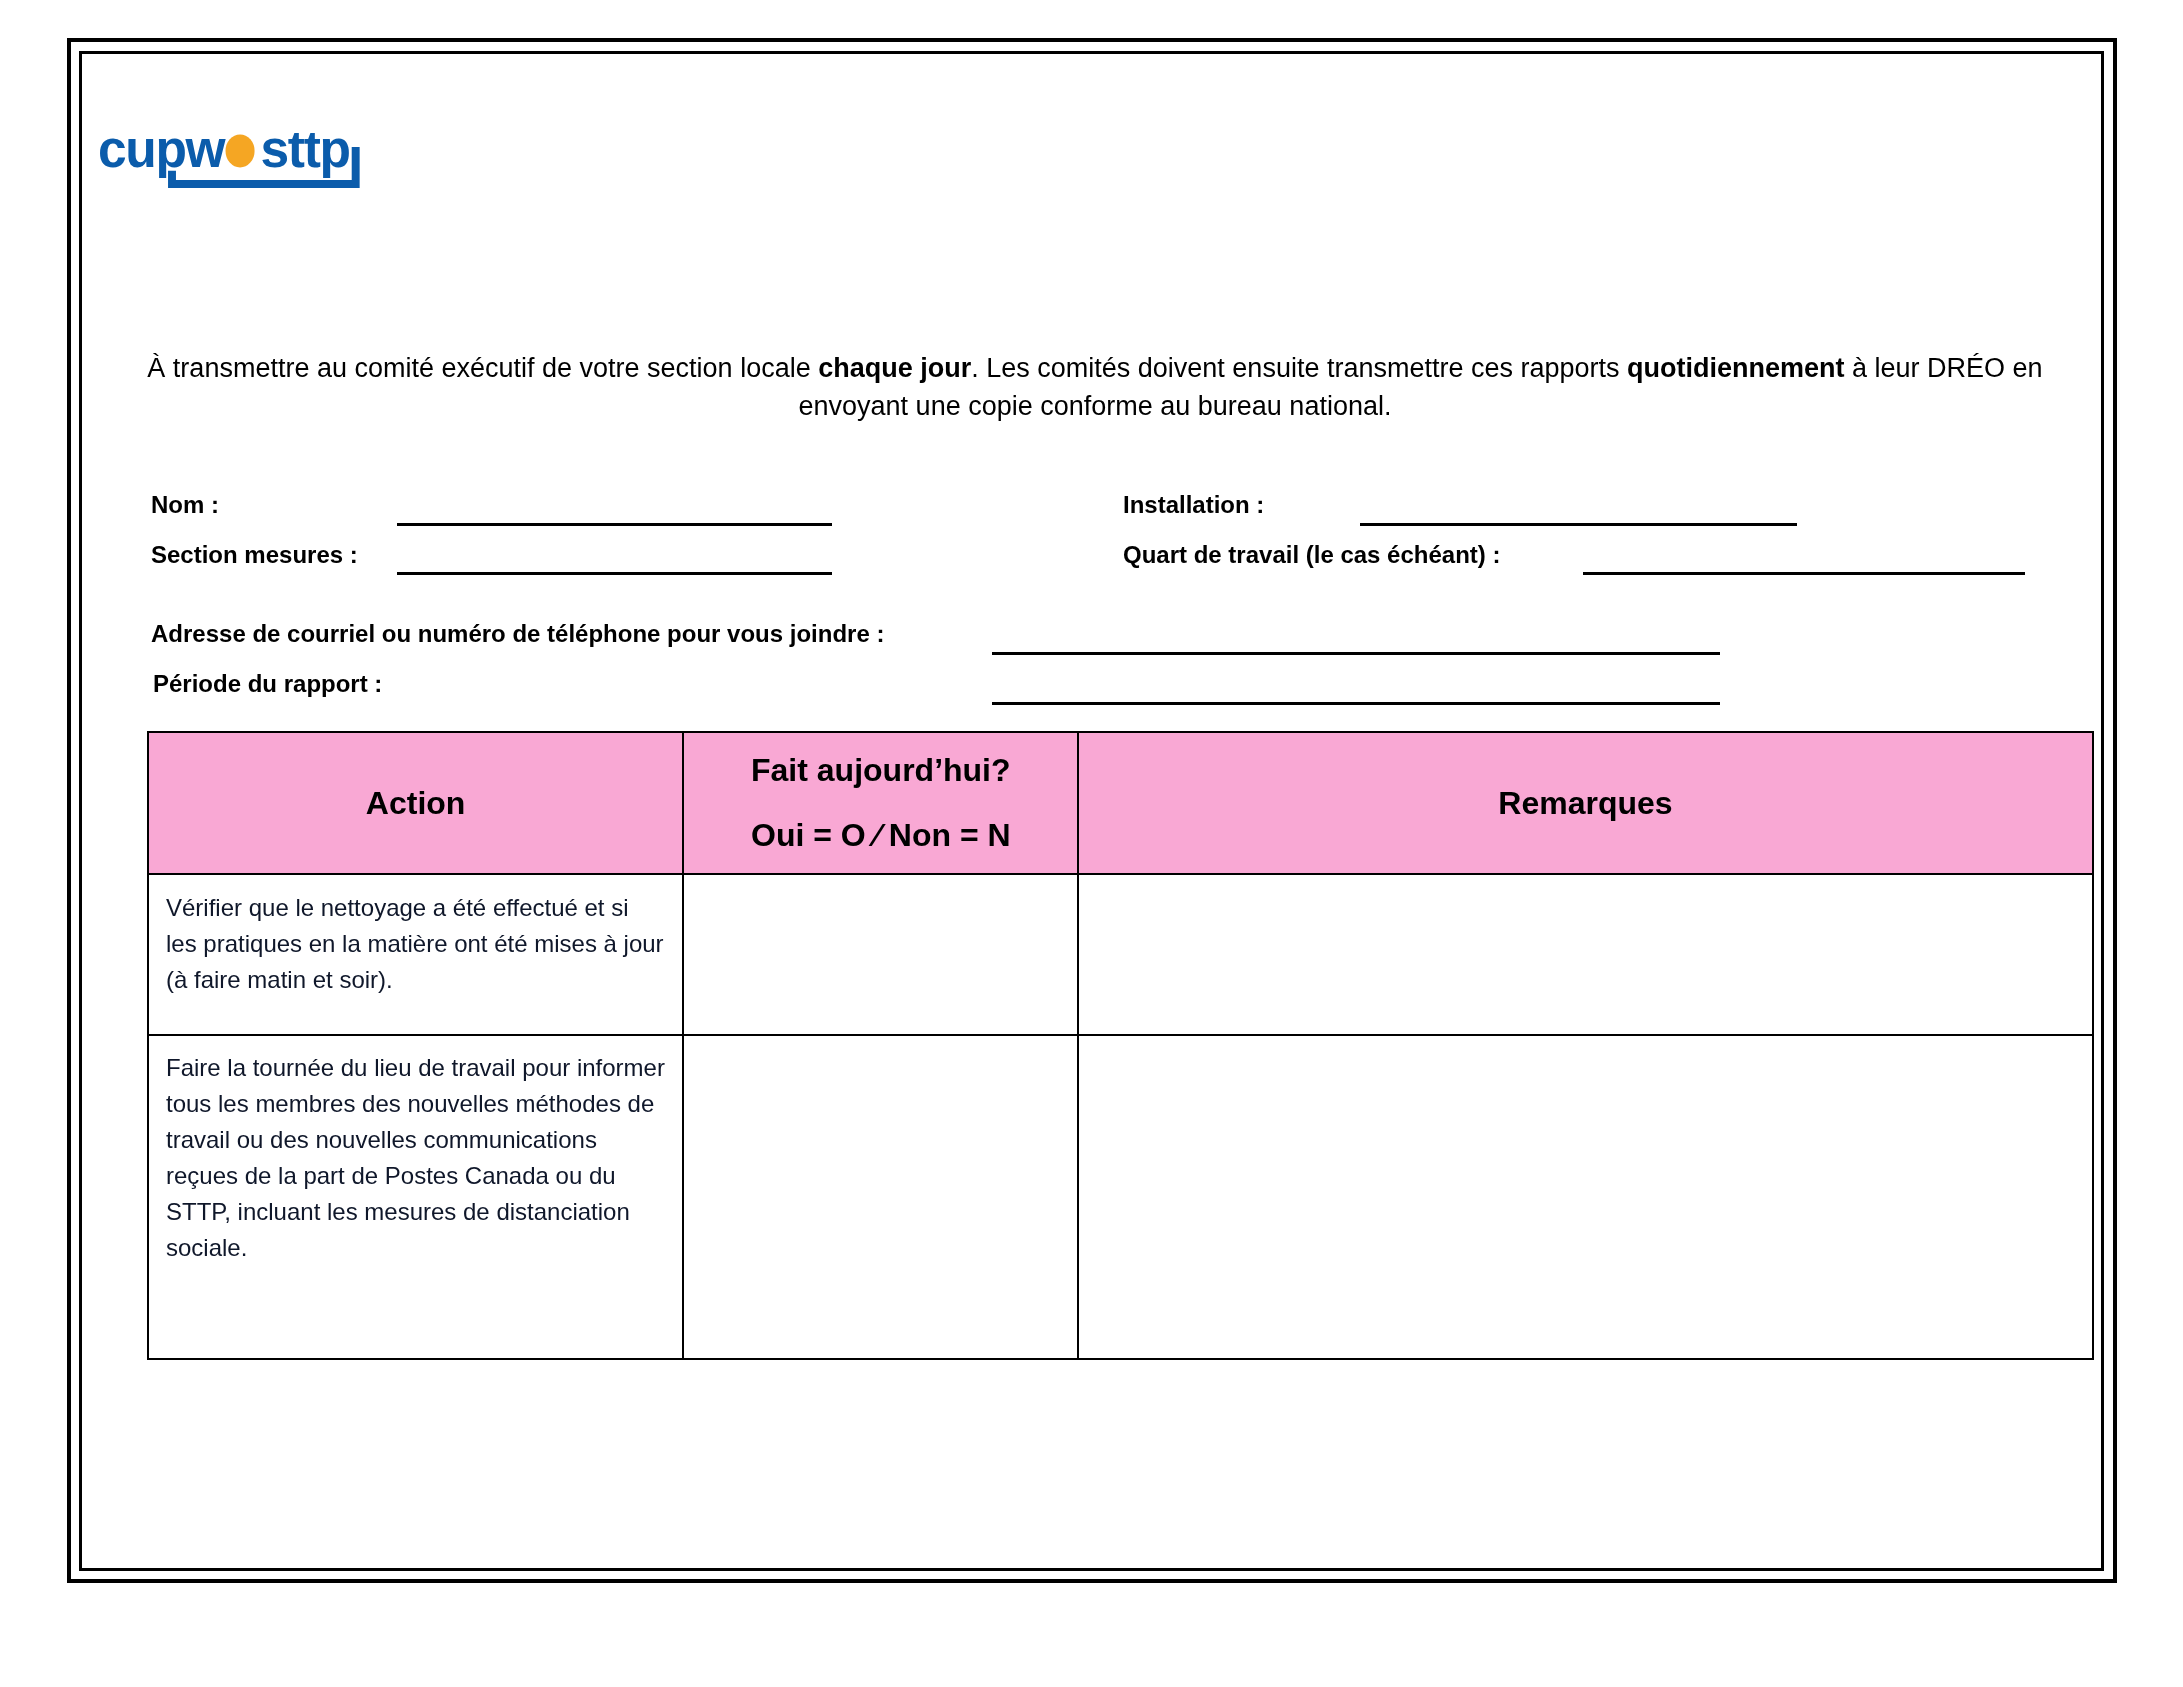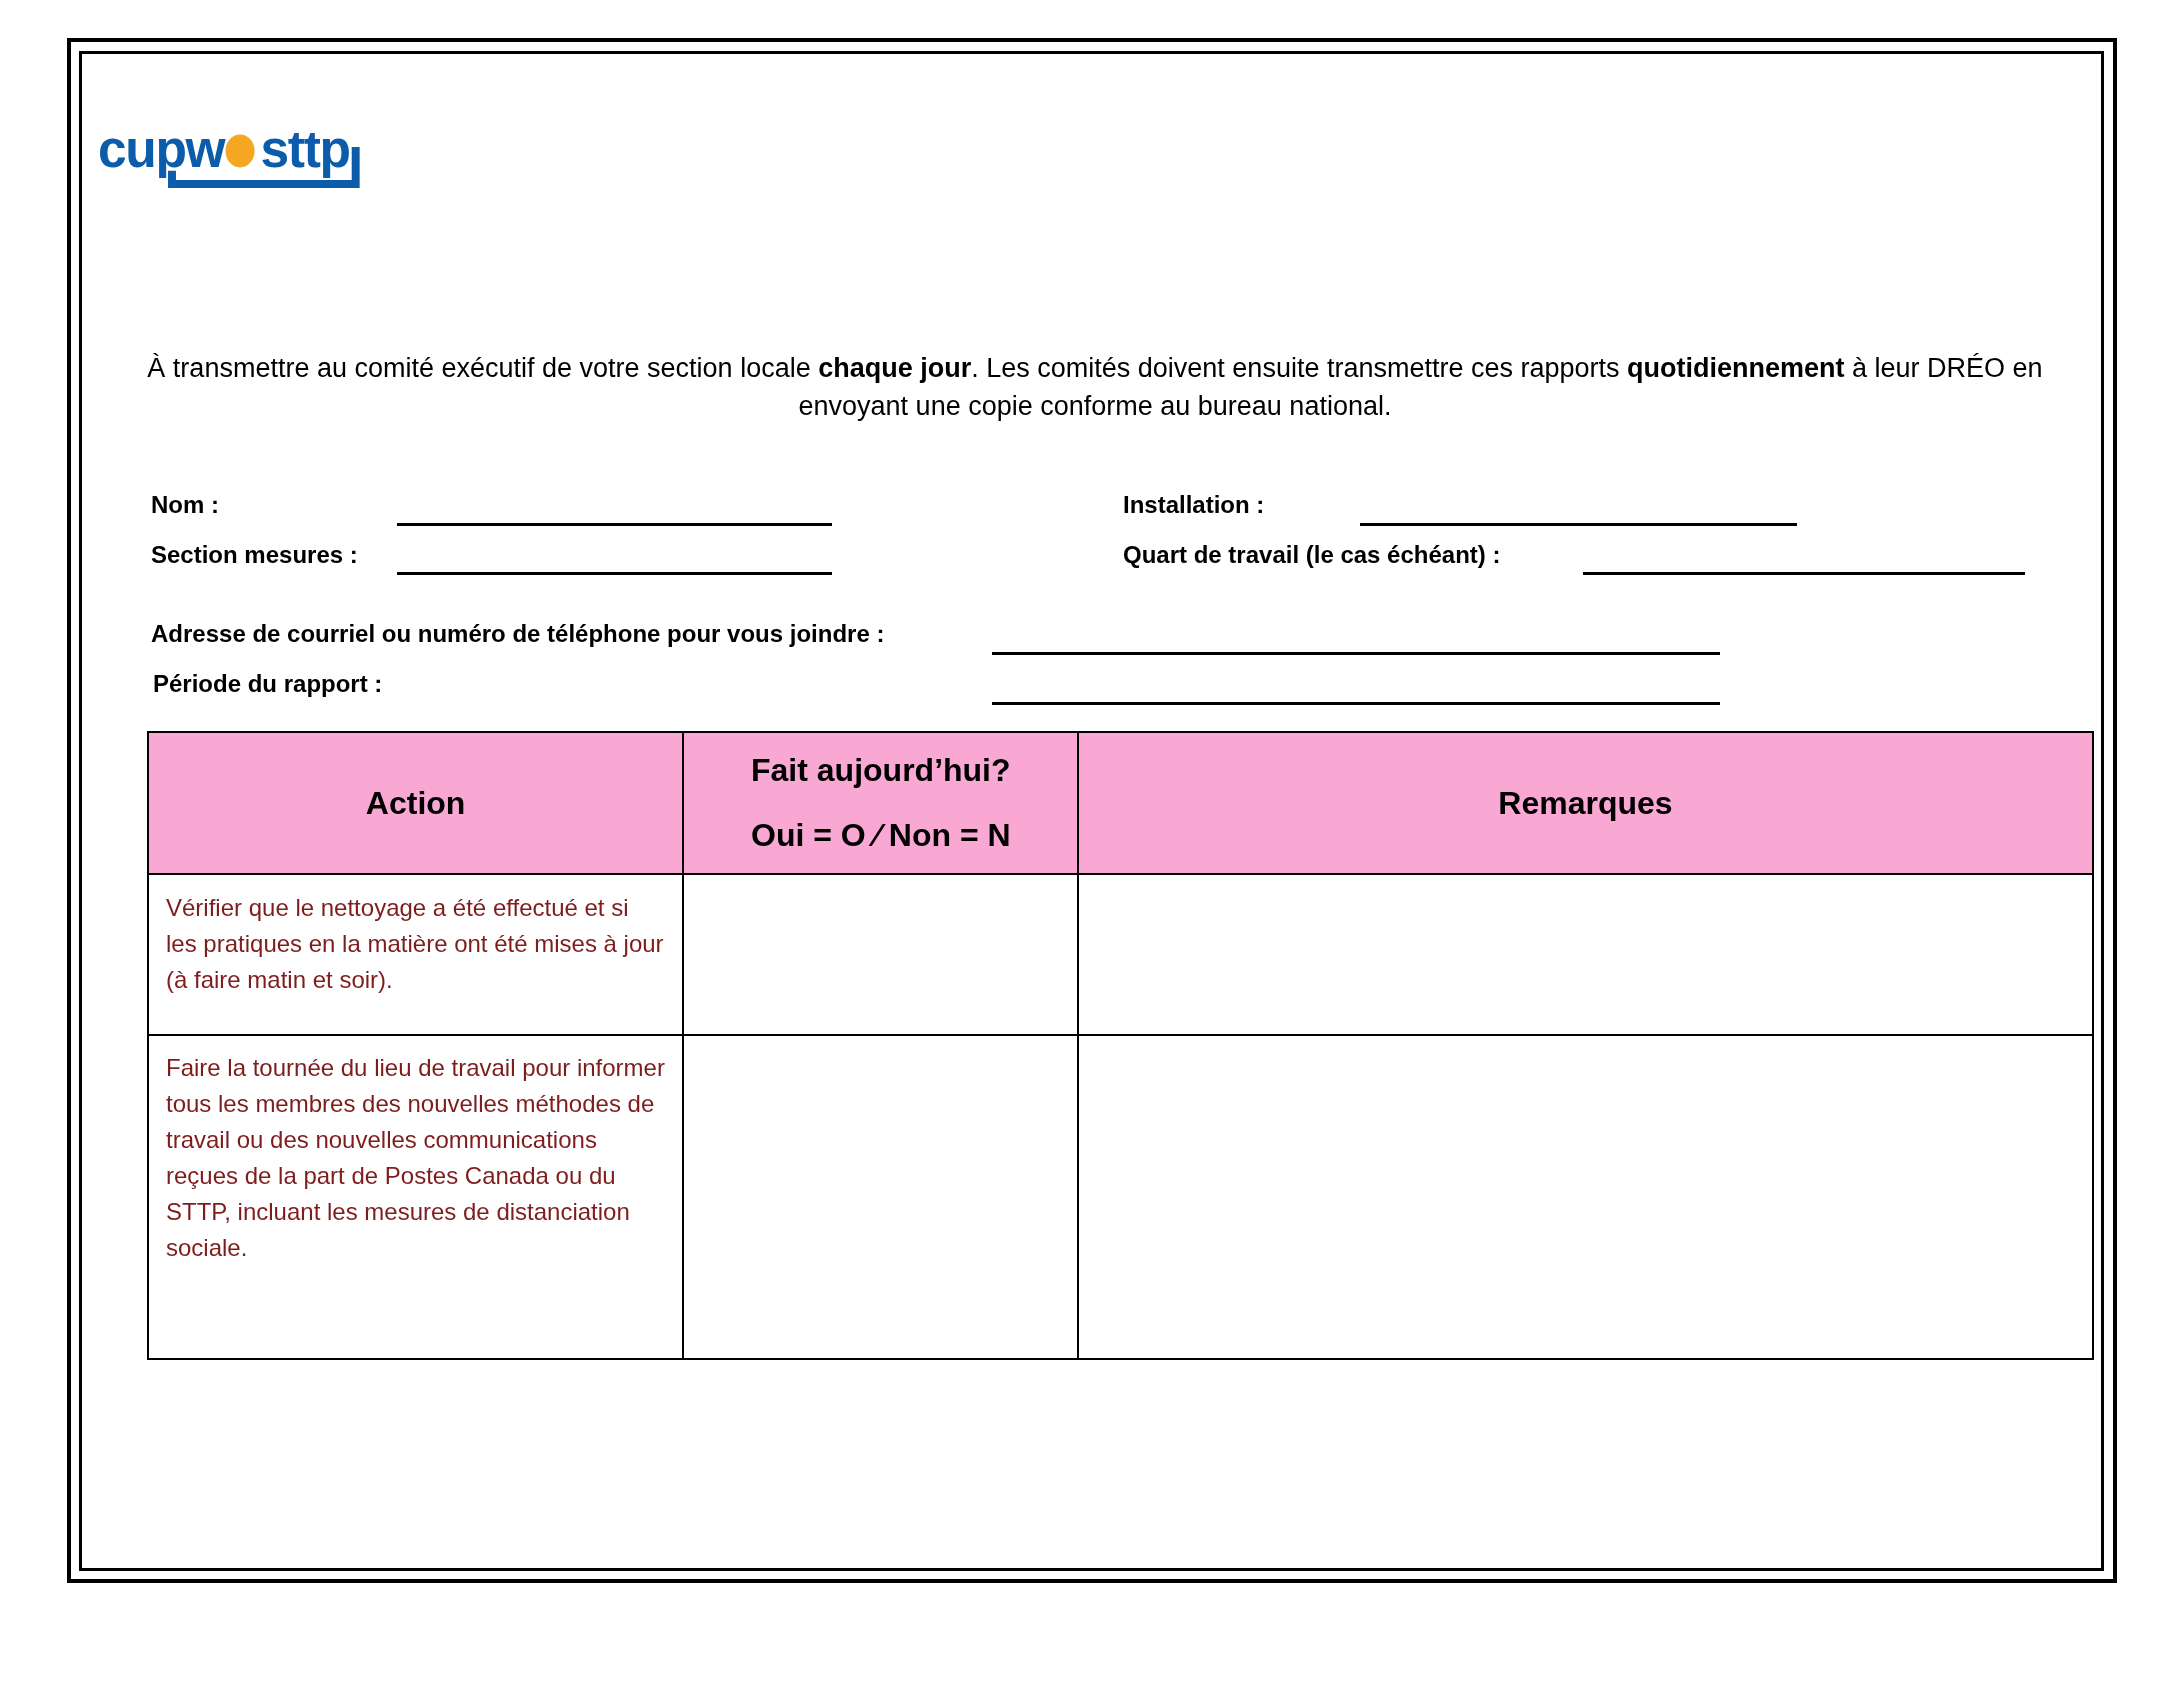--- a/index.html
+++ b/index.html
@@ -128,21 +128,21 @@
     padding: 4px 6.6px;
   }
   #action-table thead th .sub {
     display: block;
     margin-top: 28px;
   }
   #action-table tbody td {
     background: #ffffff;
     font-size: 24px;
     line-height: 36px;
-    color: #7f1d1d;
+    color: #0f172a;
     padding: 14.6px 17px 17px 17px;
   }
   #action-table tbody td p {
     margin: 0;
   }
   #action-table tbody td p + p {
     margin-top: 30px;
   }
   .col-action { width: 520px; }
   .col-done   { width: 380px; }

